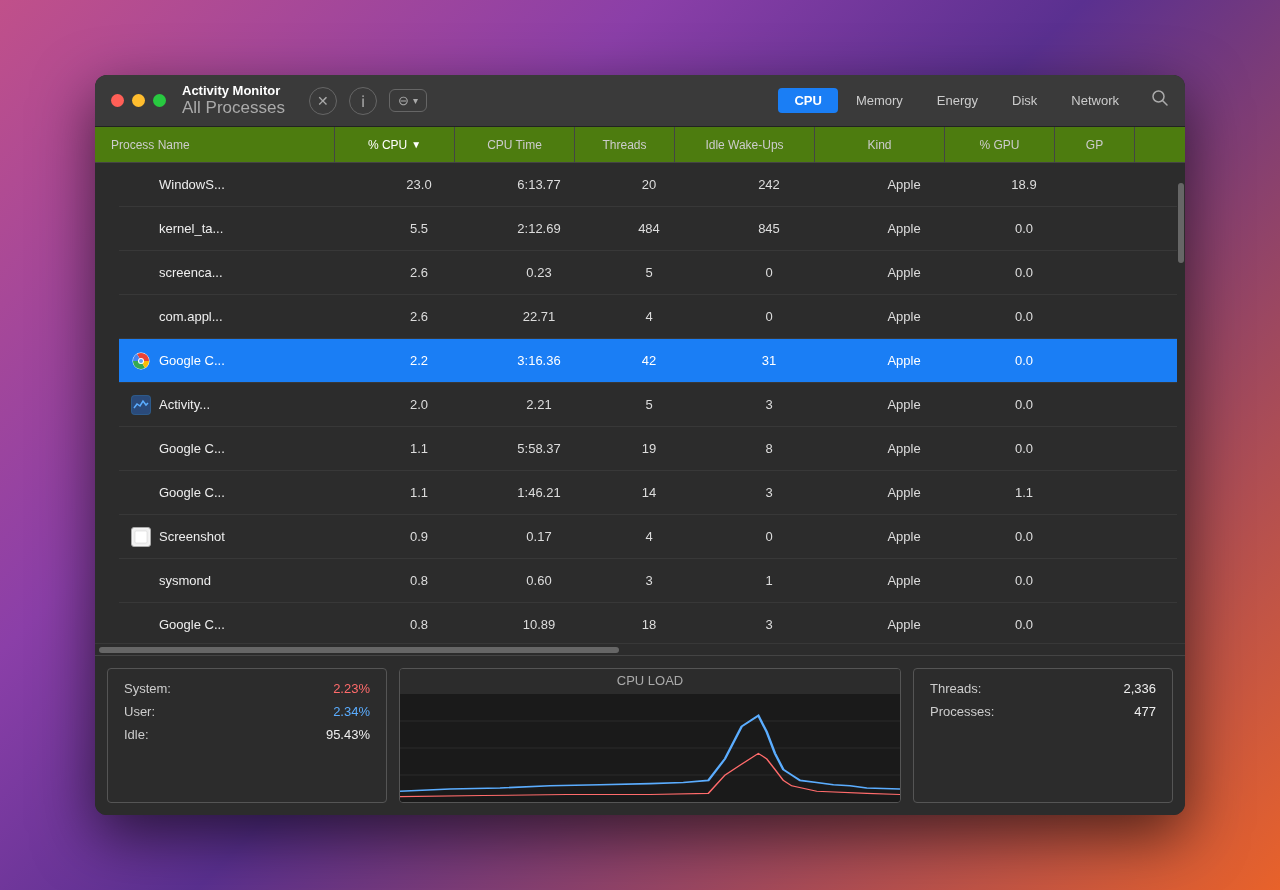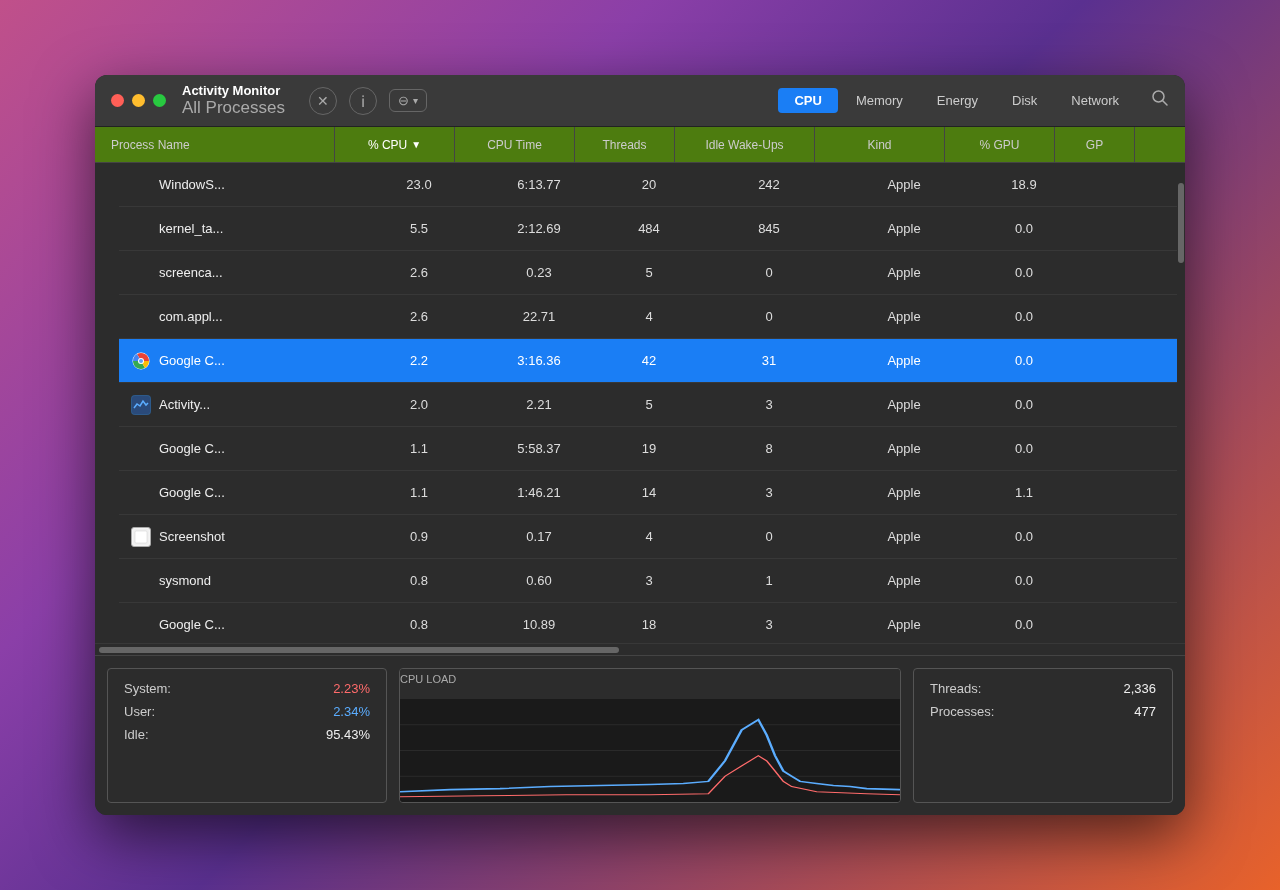--- a/index.html
+++ b/index.html
@@ -309,23 +309,24 @@
     .cpu-chart-panel {
       border: 1px solid #555;
       border-radius: 4px;
       display: flex;
       flex-direction: column;
       overflow: hidden;
       position: relative;
     }
 
     .cpu-chart-title {
-      font-size: 11px;
+      text-align: center;
+      font-size: 13px;
       color: #aaaaaa;
-      padding: 4px 0 14px;
+      padding: 4px 0 6px;
       background: #2c2c2c;
     }
 
     .cpu-chart-area {
       flex: 1;
       background: #1a1a1a;
       position: relative;
       overflow: hidden;
     }
 

